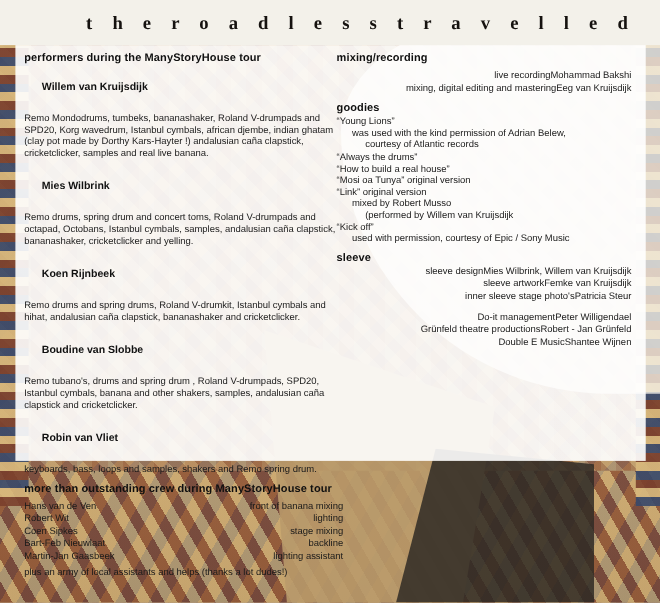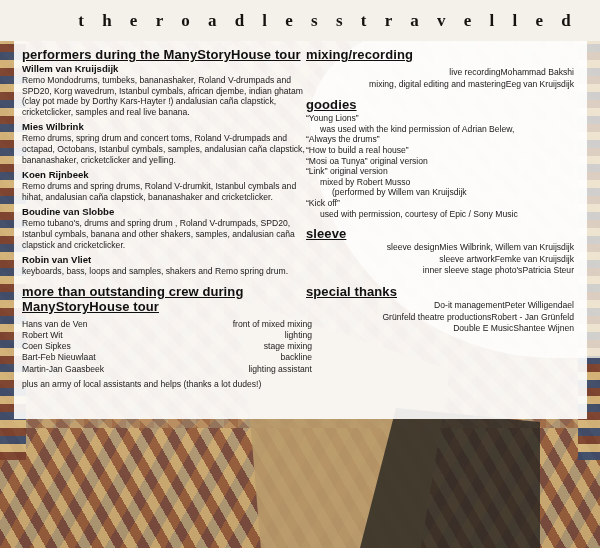--- a/index.html
+++ b/index.html
@@ -136,34 +136,33 @@
     width: 290px;
   }
   .col-right {
     position: absolute;
     left: 284px; top: 0;
     width: 268px;
   }
 
   h3.sec {
     margin: 0 0 1px 0;
-    font-size: 13px;
+    font-size: 10px;
     font-weight: bold;
     color: #101010;
     letter-spacing: 0.1px;
-    text-decoration: underline;
   }
   .gap { height: 7px; }
   .gap-sm { height: 4px; }
 
   .name {
     font-size: 9.6px;
     font-weight: bold;
     color: #101010;
-    margin: 0;
+    margin: 16px;
     line-height: 12px;
   }
   .body {
     font-size: 8.6px;
     color: #1a1a1a;
     margin: 0;
     line-height: 10.6px;
   }
   .body-indent {
     font-size: 8.6px;
@@ -258,21 +257,21 @@
           <p class="body">keyboards, bass, loops and samples, shakers and Remo spring drum.</p>
         </div>
 
         <div class="gap"></div>
 
         <h3 class="sec">more than outstanding crew during ManyStoryHouse tour</h3>
         <div class="gap-sm"></div>
 
         <div class="row">
           <span class="lbl">Hans van de Ven</span>
-          <span class="val">front of mixed mixing</span>
+          <span class="val">front of banana mixing</span>
         </div>
         <div class="row">
           <span class="lbl">Robert Wit</span>
           <span class="val">lighting</span>
         </div>
         <div class="row">
           <span class="lbl">Coen Sipkes</span>
           <span class="val">stage mixing</span>
         </div>
         <div class="row">
@@ -298,20 +297,21 @@
         <div class="row-wide">
           <span class="lbl">mixing, digital editing and mastering</span>
           <span class="val">Eeg van Kruijsdijk</span>
         </div>
 
         <div class="gap"></div>
 
         <h3 class="sec">goodies</h3>
         <p class="body">“Young Lions”</p>
         <p class="body-indent">was used with the kind permission of Adrian Belew,</p>
+        <p class="body-indent2">courtesy of Atlantic records</p>
         <p class="body">“Always the drums”</p>
         <p class="body">“How to build a real house”</p>
         <p class="body">“Mosi oa Tunya”  original version</p>
         <p class="body">“Link”  original  version</p>
         <p class="body-indent">mixed by Robert Musso</p>
         <p class="body-indent2">(performed by Willem van Kruijsdijk</p>
         <p class="body">“Kick off”</p>
         <p class="body-indent">used with permission, courtesy of Epic / Sony Music</p>
 
         <div class="gap"></div>
@@ -325,21 +325,20 @@
           <span class="lbl">sleeve artwork</span>
           <span class="val">Femke van Kruijsdijk</span>
         </div>
         <div class="row-wide">
           <span class="lbl">inner sleeve stage photo's</span>
           <span class="val">Patricia Steur</span>
         </div>
 
         <div class="gap"></div>
 
-        <h3 class="sec">special thanks</h3>
         <div class="row-wide">
           <span class="lbl">Do-it management</span>
           <span class="val">Peter Willigendael</span>
         </div>
         <div class="row-wide">
           <span class="lbl">Grünfeld theatre productions</span>
           <span class="val">Robert - Jan Grünfeld</span>
         </div>
         <div class="row-wide">
           <span class="lbl">Double E Music</span>

